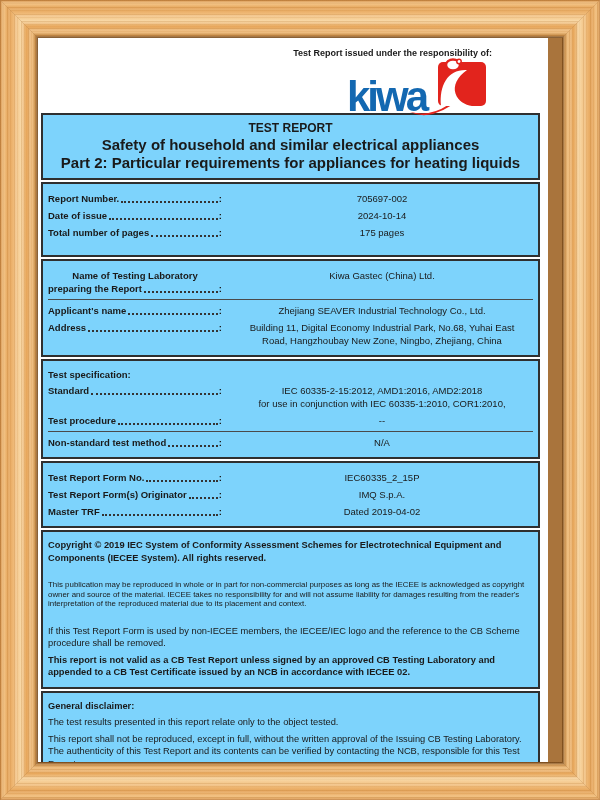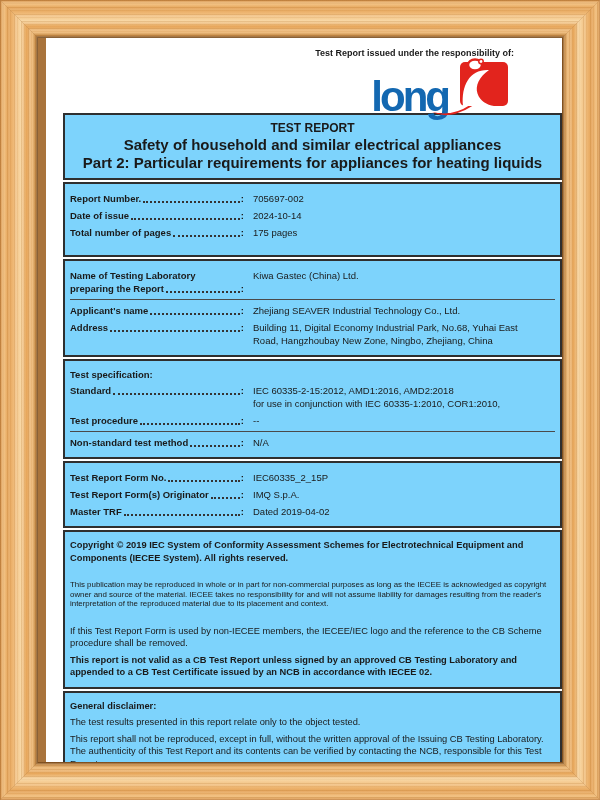--- a/index.html
+++ b/index.html
@@ -23,38 +23,38 @@
       linear-gradient(var(--dir),
         #b9793a 0%, #dd9c52 3%, #f3c487 10%, #e5a357 22%, #f1bd7c 38%,
         #f8d7a4 54%, #e7a75c 70%, #f0c083 85%, #c98f4b 93%, #8f5e2a 97%, #6e4317 100%);
   }
   .board.top    { --dir:180deg; top:0;    clip-path:polygon(0 0,600px 0,562px 38px,38px 38px); }
   .board.bottom { --dir:0deg;   bottom:0; clip-path:polygon(38px 0,562px 0,600px 38px,0 38px); }
   .board.left   { --dir:90deg;  left:0;   clip-path:polygon(0 0,38px 38px,38px 762px,0 800px); }
   .board.right  { --dir:270deg; right:0;  clip-path:polygon(38px 0,0 38px,0 762px,38px 800px); }
 
   
-  .page { position:absolute; z-index:1; left:46px; top:38px; width:524px; height:724px;
+  .page { position:absolute; z-index:1; left:24px; top:38px; width:524px; height:724px;
           background:#ffffff; padding:6px 4px 0 17px; }
 
   .issued { text-align:right; font-size:9px; font-weight:bold; margin:4px 52px 0 0; }
 
   .logo-row { position:relative; height:52px; }
   .logo { position:absolute; right:50px; top:2px; display:flex; align-items:flex-end; }
   .kiwa-word { font-size:42px; line-height:38px; font-weight:bold; letter-spacing:-3px;
                color:#1368b1; position:relative; z-index:1; }
   .logo svg { margin-left:-18px; overflow:visible; position:relative; z-index:2; }
 
   .boxwrap { margin-right:4px; }
   .sec { border:2px solid #2f2f2f; background:#7dd3fc; padding:4px 5px; margin-top:2px; }
   .titlebox { text-align:center; padding:5px 4px 6px 4px; margin-top:3px; }
   .t-sm { font-size:12px; font-weight:bold; line-height:16px; }
   .t-lg { font-size:15px; font-weight:bold; line-height:18px; }
 
-  .row { display:flex; align-items:flex-start; margin:4px 0; font-size:9.5px; line-height:13px; }
+  .row { display:flex; align-items:flex-start; margin:4px 0; font-size:9.5px; line-height:13px;text-align:center; }
   .lbl { width:174px; flex:none; display:flex; align-items:flex-end; font-weight:bold; }
   .lbl .t { white-space:nowrap; }
   .leader { flex:1; min-width:4px; border-bottom:2px dotted #333; margin:0 1px 2px 2px; }
   .colon { font-weight:bold; }
   .val { margin-left:9px; flex:1; }
   .lbl2 { width:174px; flex:none; font-weight:bold; }
   .l2 { display:flex; align-items:flex-end; }
   .pad-b { padding-bottom:12px; }
   .sep { border-top:1px solid #4a4a4a; margin:2px 0; }
   .heading-row { font-size:9.5px; font-weight:bold; margin:4px 0; }
@@ -65,21 +65,21 @@
 </style>
 </head>
 <body>
 
 <div class="page">
 
   <div class="issued">Test Report issued under the responsibility of:</div>
 
   <div class="logo-row">
     <div class="logo">
-      <span class="kiwa-word">long</span>
+      <span class="kiwa-word">kiwa</span>
       <svg width="86" height="56" viewBox="0 0 86 56">
         <path d="M40 45 Q 22 57 2 52 Q 12 57 25 54 Q 35 51 44 45 Z" fill="#e2241d"></path>
         <rect x="30" y="2" width="48" height="44" rx="5" fill="#e2241d"></rect>
         <ellipse cx="45" cy="5" rx="7" ry="5.5" fill="#ffffff" stroke="#e2241d" stroke-width="2.5"></ellipse>
         <circle cx="51" cy="1.5" r="2.2" fill="#ffffff" stroke="#e2241d" stroke-width="1.5"></circle>
         <path d="M33 46 C 31 25 40 9 59 10 C 49 17 45 26 47.5 33.5 C 50 41 57 45 64 46 Z" fill="#ffffff"></path>
       </svg>
     </div>
   </div>
 

